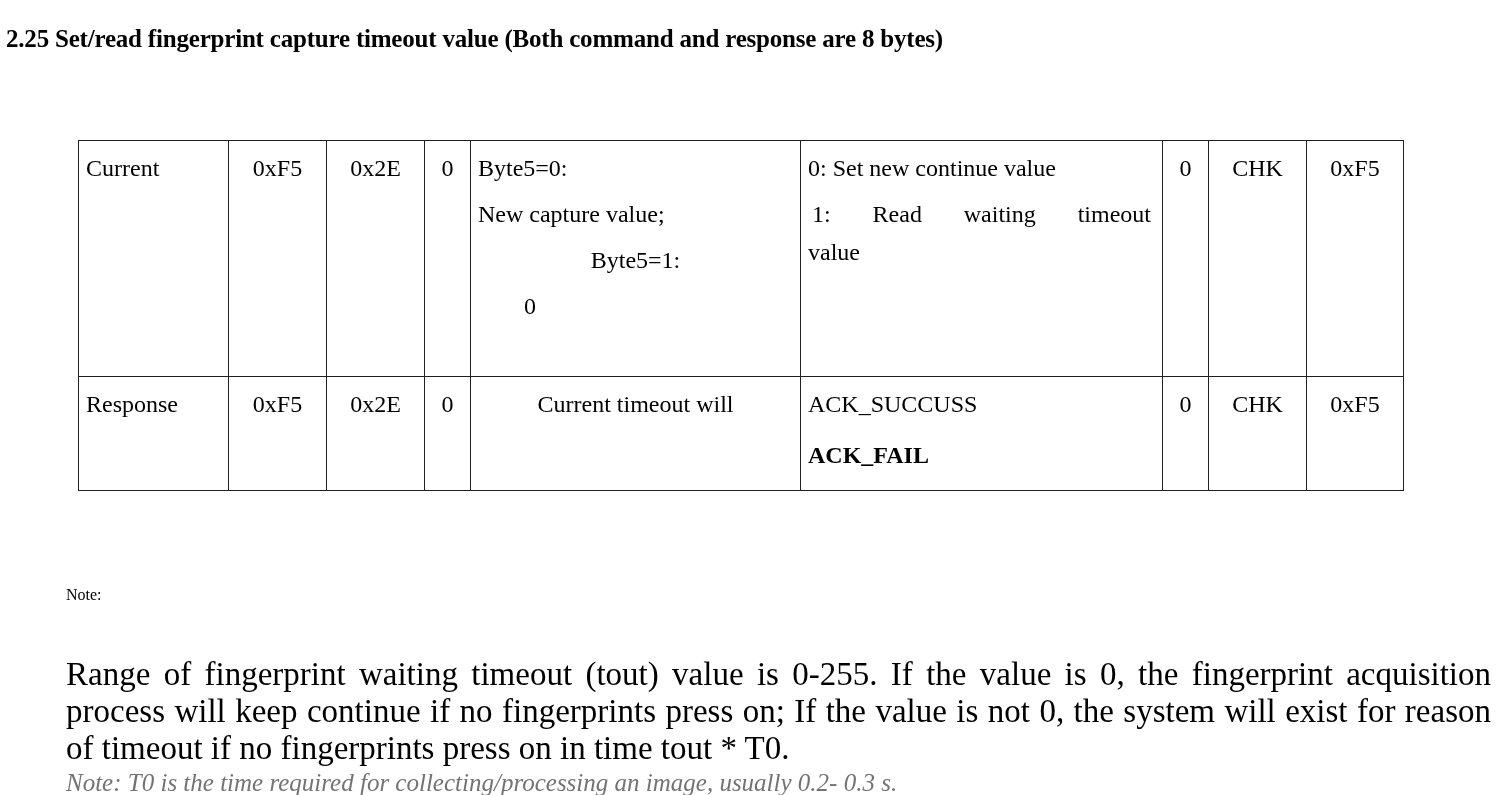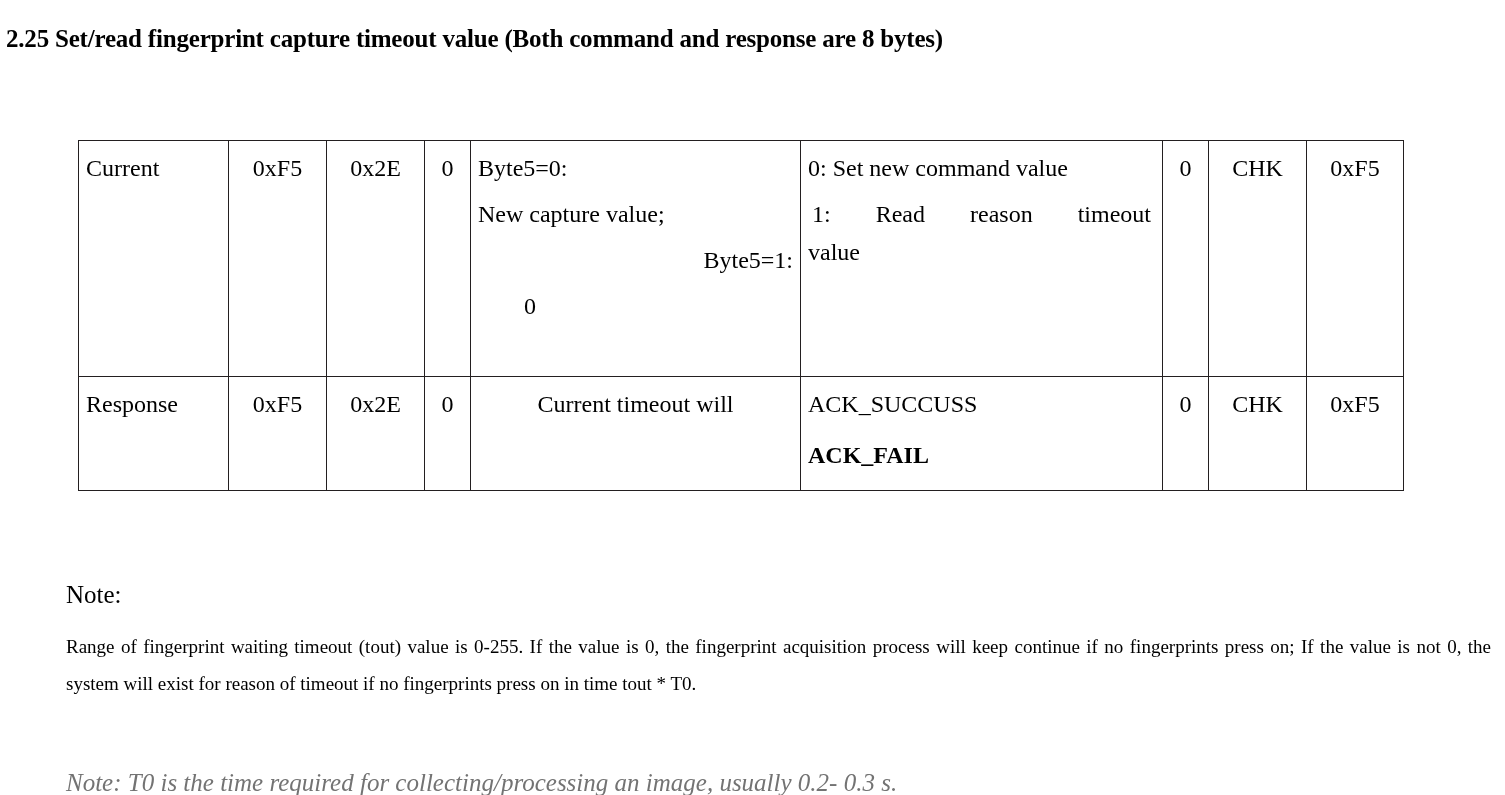--- a/index.html
+++ b/index.html
@@ -74,47 +74,47 @@
   .c-b2    { width: 98px; }
   .c-b3    { width: 46px; }
   .c-b4    { width: 330px; }
   .c-b5    { width: 362px; }
   .c-b6    { width: 46px; }
   .c-b7    { width: 98px; }
   .c-b8    { width: 97px; }
 
   .ln { display: block; }
   .ln.center { text-align: left; }
-  .ln.left { text-align: right; }
+  .ln.left { text-align: center; }
   .ln.indent { text-align: left; padding-left: 46px; }
   .gap-lg { margin-top: 27px; font-weight: bold; }
   .gap-md { margin-top: 22px; }
   .gap-sm { margin-top: 14px; }
 
   
   .justify-line {
     display: flex;
     justify-content: space-between;
     padding: 0 4px;
   }
 
   
   .note-label {
     position: absolute;
     left: 66px;
     top: 560px;
-    font-size: 25px;
+    font-size: 16px;
     line-height: 34px;
   }
   .note-body {
     position: absolute;
     left: 66px;
-    top: 610px;
+    top: 638px;
     width: 1425px;
-    font-size: 19px;
+    font-size: 33px;
     line-height: 37px;
     text-align: justify;
     text-justify: inter-word;
   }
   .note-body .last-line { text-align: left; }
   .note-red {
     position: absolute;
     left: 66px;
     top: 748px;
     font-size: 25px;
@@ -161,25 +161,25 @@
         <td>
           <div class="cell">
             <span class="ln center">Byte5=0:</span>
             <span class="ln center gap-md">New capture value;</span>
             <span class="ln left gap-md">Byte5=1:</span>
             <span class="ln indent gap-md">0</span>
           </div>
         </td>
         <td>
           <div class="cell">
-            <span class="ln center">0: Set new command value</span>
+            <span class="ln center">0: Set new continue value</span>
             <span class="justify-line gap-md">
               <span>1:</span>
               <span>Read</span>
-              <span>reason</span>
+              <span>waiting</span>
               <span>timeout</span>
             </span>
             <span class="ln center gap-sm">value</span>
           </div>
         </td>
         <td>
           <div class="cell center">0</div>
         </td>
         <td>
           <div class="cell center">CHK</div>

